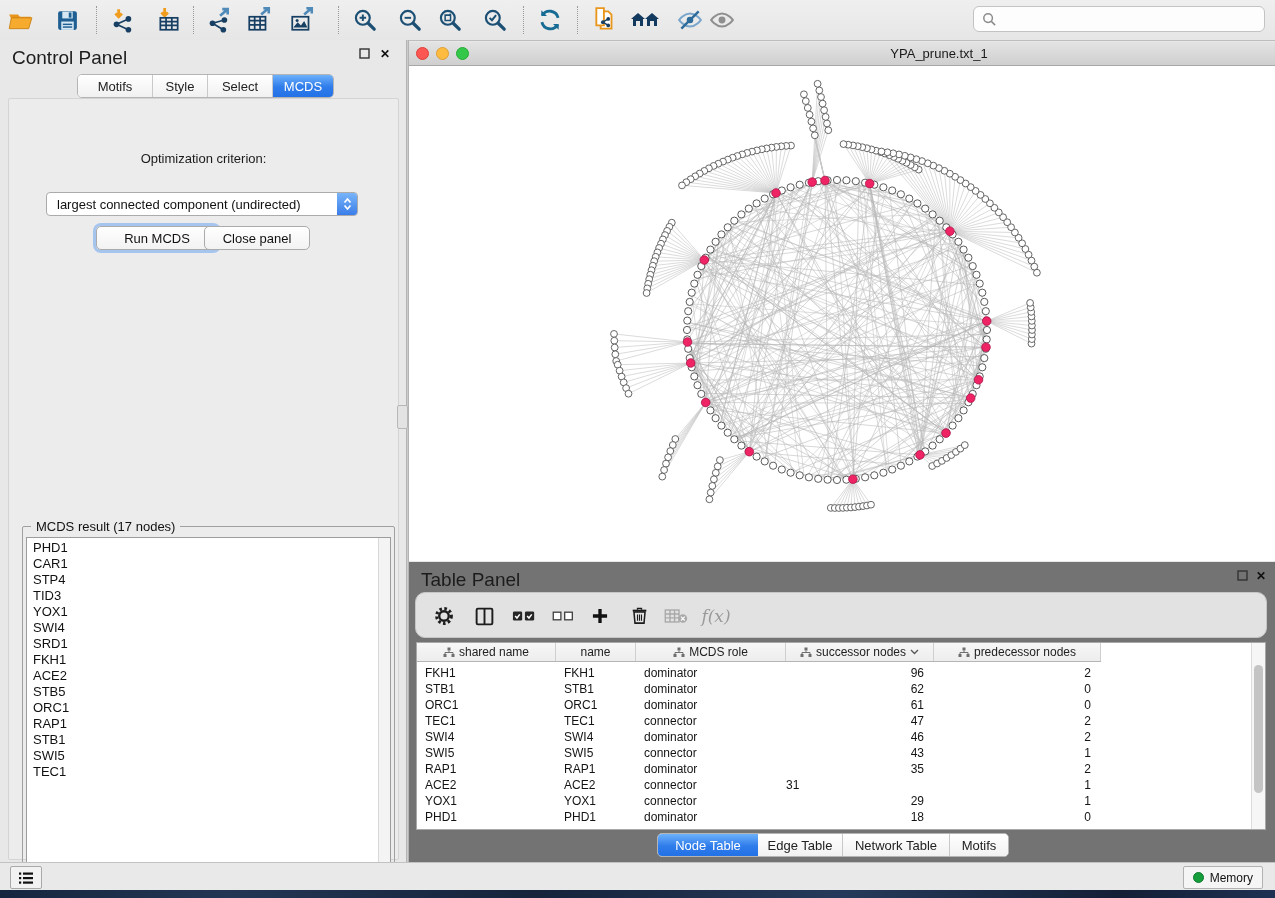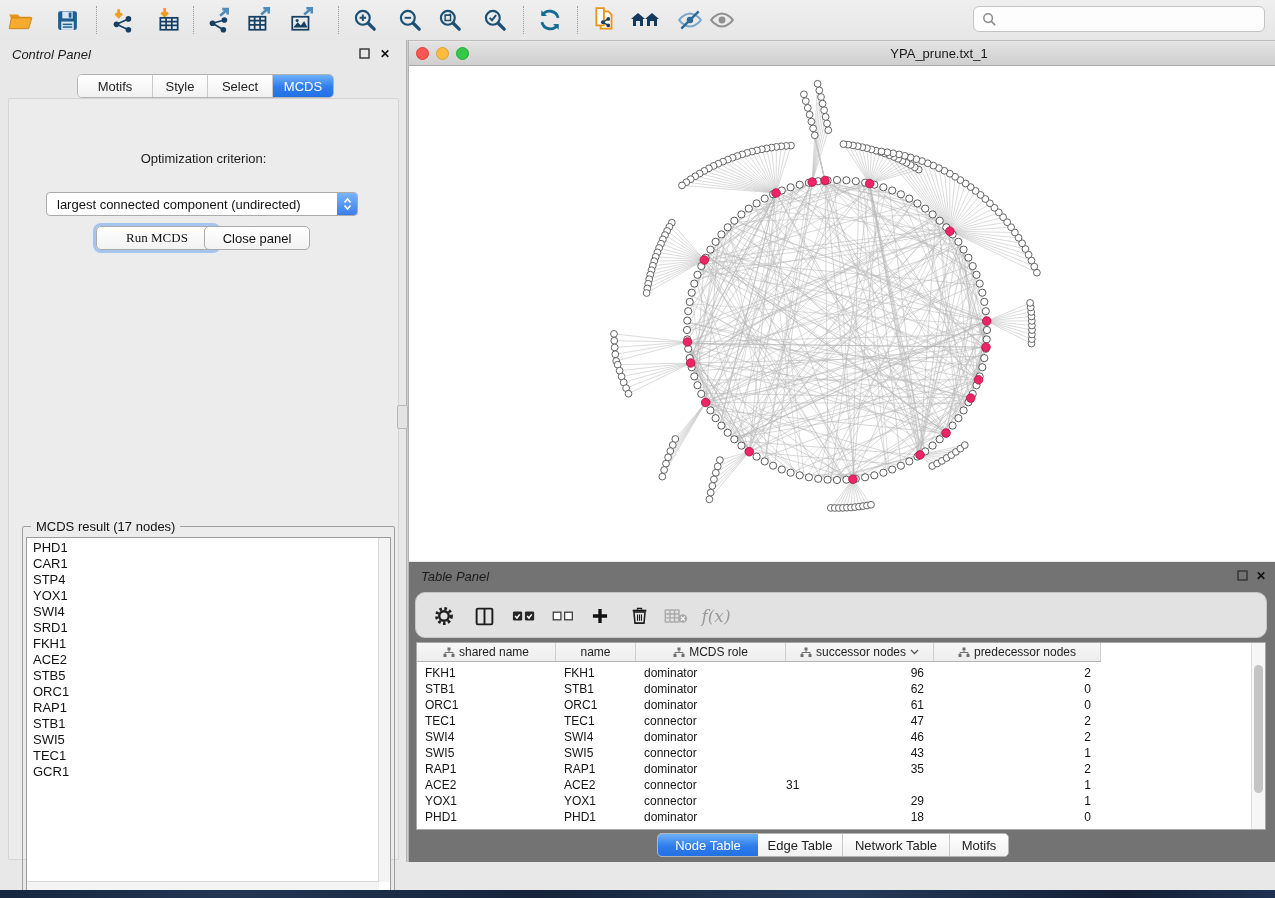--- a/index.html
+++ b/index.html
@@ -6,34 +6,34 @@
   #app{position:relative;width:1275px;height:898px;background:#e8e8e8;font-family:"Liberation Sans",sans-serif;overflow:hidden;-webkit-font-smoothing:antialiased;}
   
   #toolbar{position:absolute;left:0;top:0;width:1275px;height:40px;background:linear-gradient(#efefef,#e6e6e6);border-bottom:1px solid #bdbdbd;}
   .tbico{position:absolute;top:6px;width:30px;height:28px;display:flex;align-items:center;justify-content:center;cursor:default;}
   .sep{position:absolute;top:6px;height:28px;border-left:1px dotted #9a9a9a;}
   #search-box{position:absolute;left:973px;top:6px;width:292px;height:26px;background:#fdfdfd;border:1px solid #c3c3c3;border-radius:6px;display:flex;align-items:center;padding-left:8px;box-sizing:border-box;}
   #search-box input{border:none;outline:none;background:transparent;font-size:13px;width:240px;font-family:"Liberation Sans",sans-serif;}
   
   #control-panel{position:absolute;left:0;top:40px;width:406px;height:822px;background:#e8e8e8;}
   .panel-header{position:absolute;left:0;top:0;width:100%;height:28px;}
-  .panel-title{position:absolute;left:12px;top:7px;font-size:13px;color:#1c1c1c;font-style:italic;}
+  .panel-title{position:absolute;left:12px;top:7px;font-size:19px;color:#1c1c1c;}
   .float-ico{position:absolute;width:14px;height:14px;top:7px;}
   .close-ico{position:absolute;width:14px;height:14px;top:7px;font-size:12px;font-weight:bold;color:#111;line-height:14px;text-align:center;}
   .seg{position:absolute;height:22px;display:flex;border:1px solid #b4b4b4;border-radius:5px;background:#fff;overflow:hidden;font-size:13px;}
   .seg .sg{display:flex;align-items:center;justify-content:center;color:#222;border-right:1px solid #c9c9c9;background:linear-gradient(#ffffff,#f1f1f1);}
   .seg .sg:last-child{border-right:none;}
   .seg .sg.active{background:linear-gradient(#6db1fb,#2f7ceb 55%,#2271e6);color:#fff;border-right:none;}
   #cp-body{position:absolute;left:8px;top:58px;width:389px;height:760px;background:#ececec;border:1px solid #d4d4d4;border-radius:2px;}
   #opt-label{position:absolute;left:0;top:52px;width:100%;text-align:center;font-size:13px;color:#1b1b1b;}
   #criterion{position:absolute;left:37px;top:93px;width:312px;height:24px;background:#fff;border:1px solid #ababab;border-radius:4px;display:flex;align-items:center;box-sizing:border-box;}
   #criterion .val{flex:1;padding-left:10px;font-size:13px;color:#111;white-space:nowrap;}
   #criterion .stepper{width:20px;height:22px;border-radius:0 3px 3px 0;background:linear-gradient(#78b4f9,#3a7de9);display:flex;align-items:center;justify-content:center;}
   .btn{position:absolute;height:24px;background:linear-gradient(#ffffff,#f2f2f2);border:1px solid #ababab;border-radius:5px;font-size:13px;color:#111;display:flex;align-items:center;justify-content:center;box-sizing:border-box;}
-  #run-btn{left:87px;top:127px;width:122px;box-shadow:0 0 0 3px rgba(110,165,240,.55);font-family:Liberation Serif, serif;}
+  #run-btn{left:87px;top:127px;width:122px;box-shadow:0 0 0 3px rgba(110,165,240,.55);}
   #closep-btn{left:195px;top:127px;width:106px;}
   #mcds-group{position:absolute;left:13px;top:427px;width:371px;height:371px;border:1px solid #a0a0a0;border-radius:2px;}
   #mcds-title{position:absolute;left:8px;top:-8px;background:#ececec;padding:0 5px;font-size:13px;color:#111;}
   #mcds-list{position:absolute;left:3px;top:10px;width:363px;height:355px;background:#fff;border:1px solid #9c9c9c;overflow:hidden;}
   #mcds-items{position:absolute;left:0;top:2px;width:340px;}
   .mcds-item{font-size:13px;line-height:16px;padding-left:6px;color:#111;}
   .vtrack{position:absolute;right:0;top:0;bottom:11px;width:11px;background:#f4f4f4;border-left:1px solid #d8d8d8;}
   .htrack{position:absolute;left:0;bottom:0;right:11px;height:11px;background:#f4f4f4;border-top:1px solid #d8d8d8;}
   
   #splitter{position:absolute;left:406px;top:40px;width:3px;height:822px;background:#cccccc;border-left:1px solid #b3b3b3;border-right:1px solid #b3b3b3;box-sizing:border-box;}
@@ -237,32 +237,32 @@
       </div>
       <div class="btn" id="run-btn">Run MCDS</div>
       <div class="btn" id="closep-btn">Close panel</div>
       <div id="mcds-group">
         <span id="mcds-title">MCDS result (17 nodes)</span>
         <div id="mcds-list">
           <div id="mcds-items">
               <div class="mcds-item">PHD1</div>
               <div class="mcds-item">CAR1</div>
               <div class="mcds-item">STP4</div>
+              <div class="mcds-item">TID3</div>
               <div class="mcds-item">YOX1</div>
               <div class="mcds-item">SWI4</div>
               <div class="mcds-item">SRD1</div>
               <div class="mcds-item">FKH1</div>
               <div class="mcds-item">ACE2</div>
               <div class="mcds-item">STB5</div>
               <div class="mcds-item">ORC1</div>
               <div class="mcds-item">RAP1</div>
               <div class="mcds-item">STB1</div>
               <div class="mcds-item">SWI5</div>
               <div class="mcds-item">TEC1</div>
-              <div class="mcds-item">GCR1</div>
             </div>
           <div class="vtrack"></div>
           <div class="htrack"></div>
         </div>
       </div>
     </div>
   </div>
   <div id="splitter"></div>
   <div id="splitter-handle"></div>
 
@@ -1190,14 +1190,30 @@
         </div>
     </div>
     <div class="seg" style="margin:0;left:248px;top:271px" id="tp-tabs">
         <div class="sg active" style="width: 100px;">Node Table</div>
         <div class="sg" style="width: 84px;">Edge Table</div>
         <div class="sg" style="width: 106px;">Network Table</div>
         <div class="sg" style="width: 58px;">Motifs</div>
       </div>
   </div>
 
+  <div id="status-bar">
+    <div id="list-btn">
+      <svg width="16" height="14" viewBox="0 0 16 14">
+          <rect x="1" y="1.5" width="2.2" height="2.2" fill="#111"></rect>
+          <rect x="5" y="1.5" width="10" height="2.2" fill="#111"></rect>
+          <rect x="1" y="6" width="2.2" height="2.2" fill="#111"></rect>
+          <rect x="5" y="6" width="10" height="2.2" fill="#111"></rect>
+          <rect x="1" y="10.5" width="2.2" height="2.2" fill="#111"></rect>
+          <rect x="5" y="10.5" width="10" height="2.2" fill="#111"></rect>
+        </svg>
+    </div>
+    <div id="memory-btn">
+      <span id="memory-dot"></span>
+      <span>Memory</span>
+    </div>
+  </div>
   <div id="wallpaper"></div>
 </div>
 
 </body></html>

